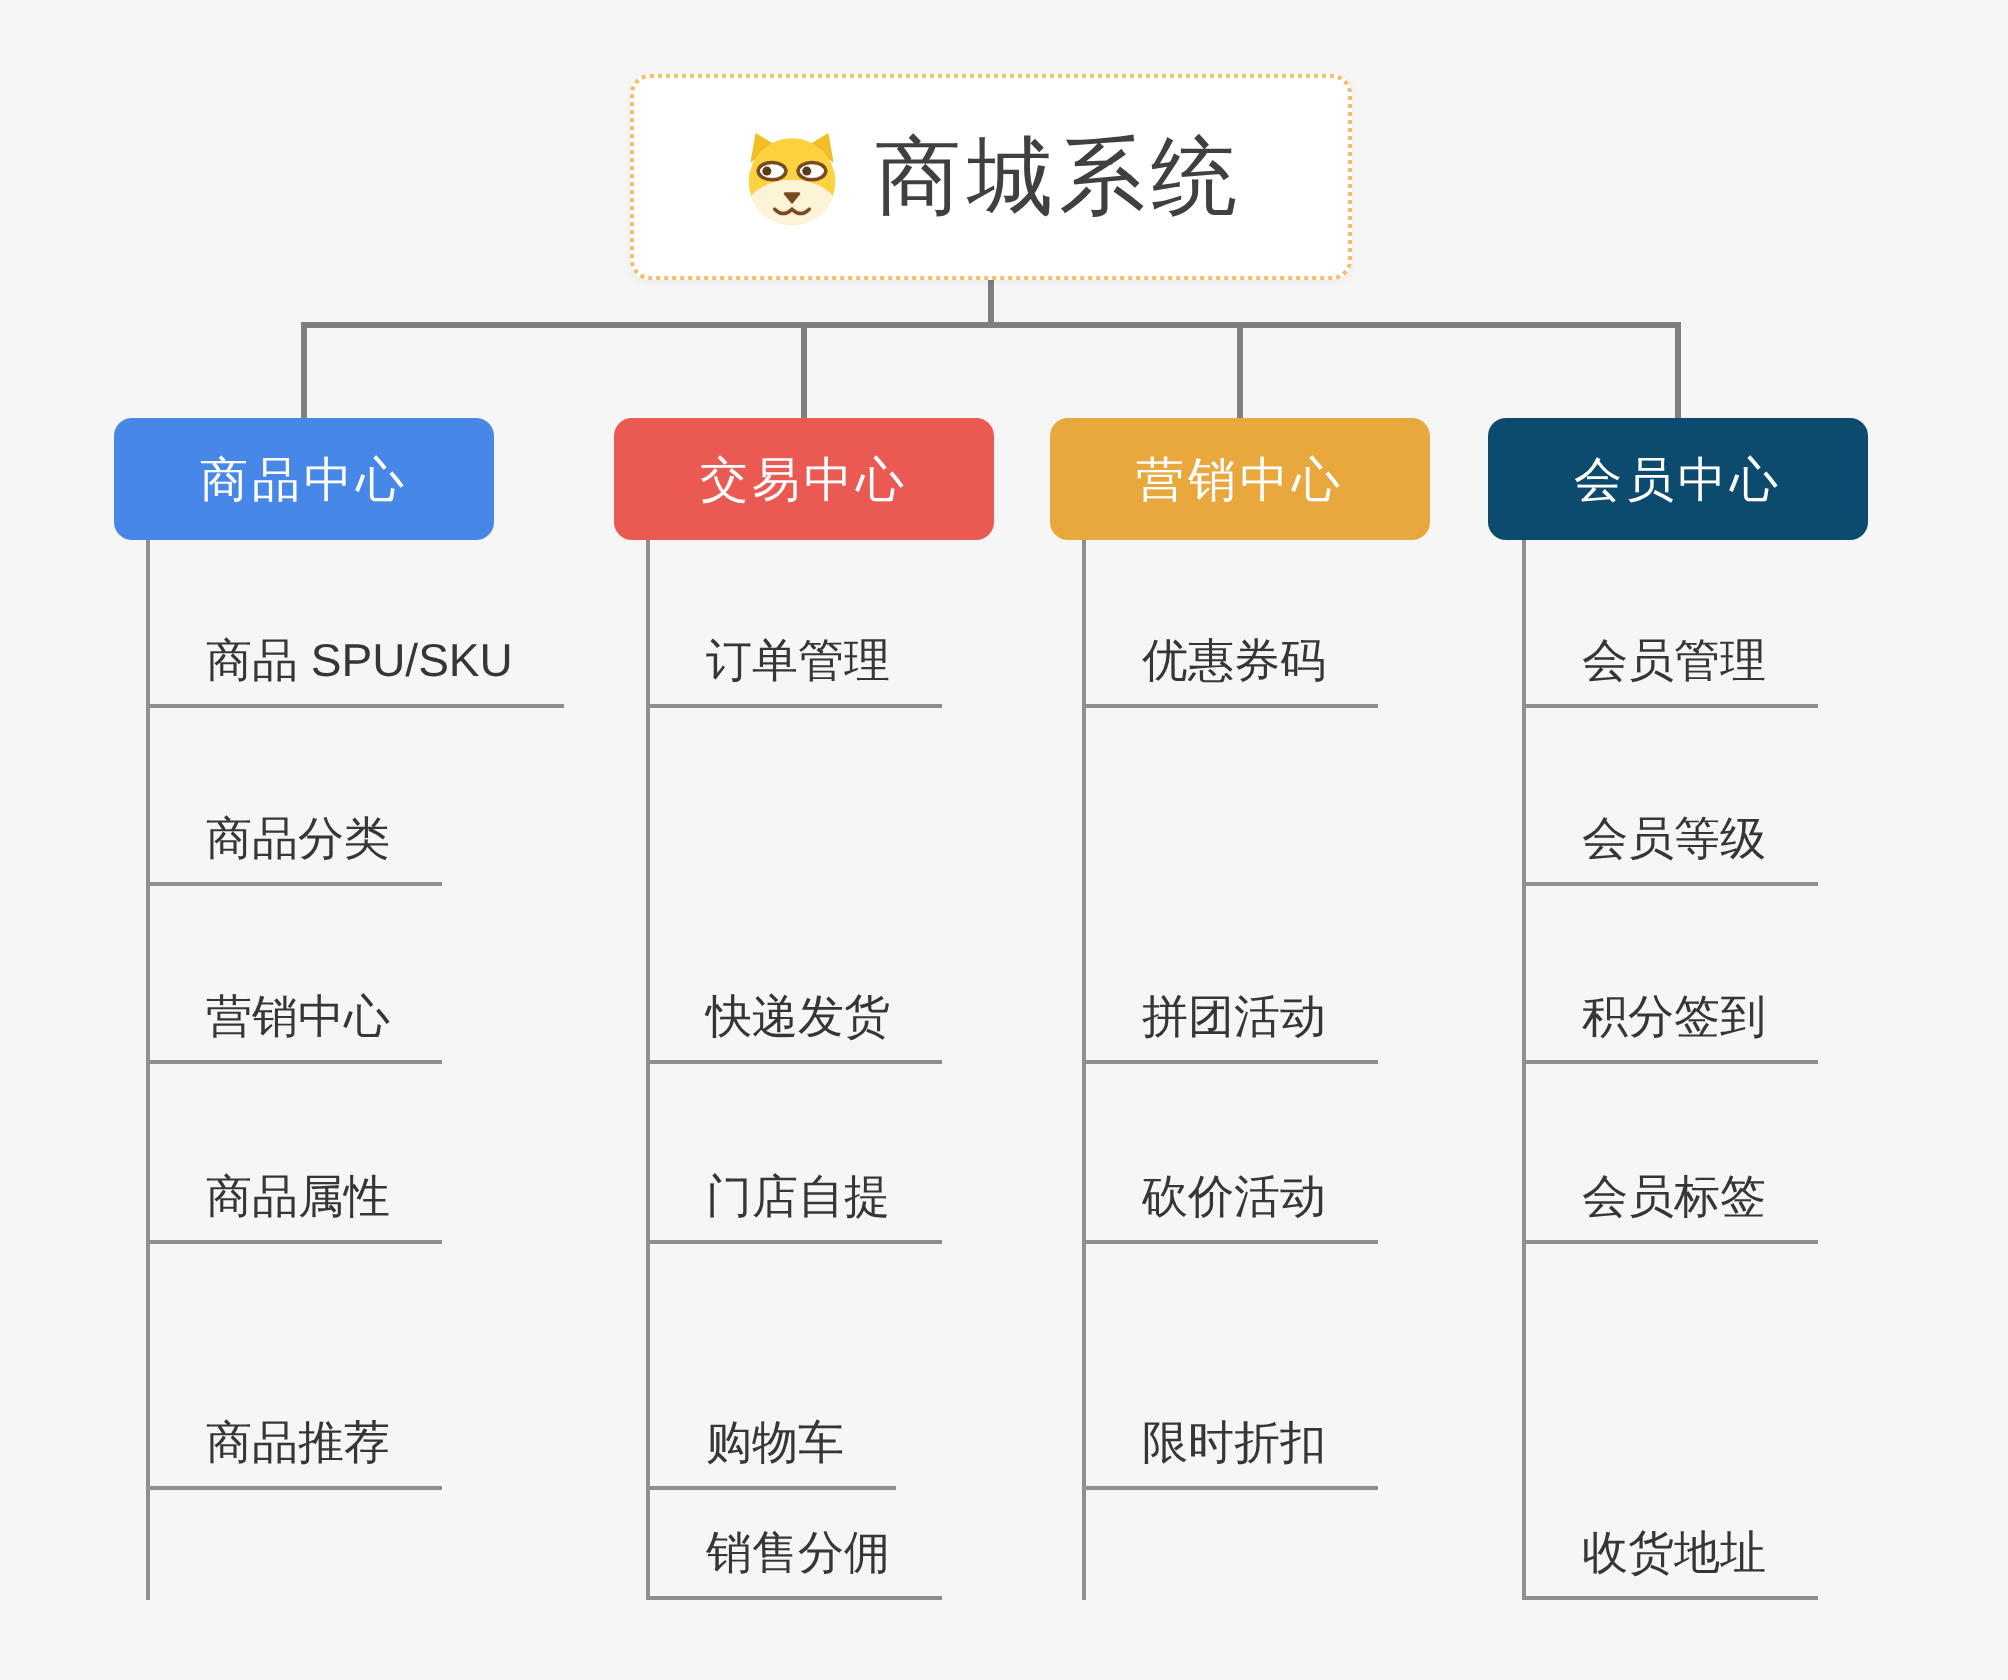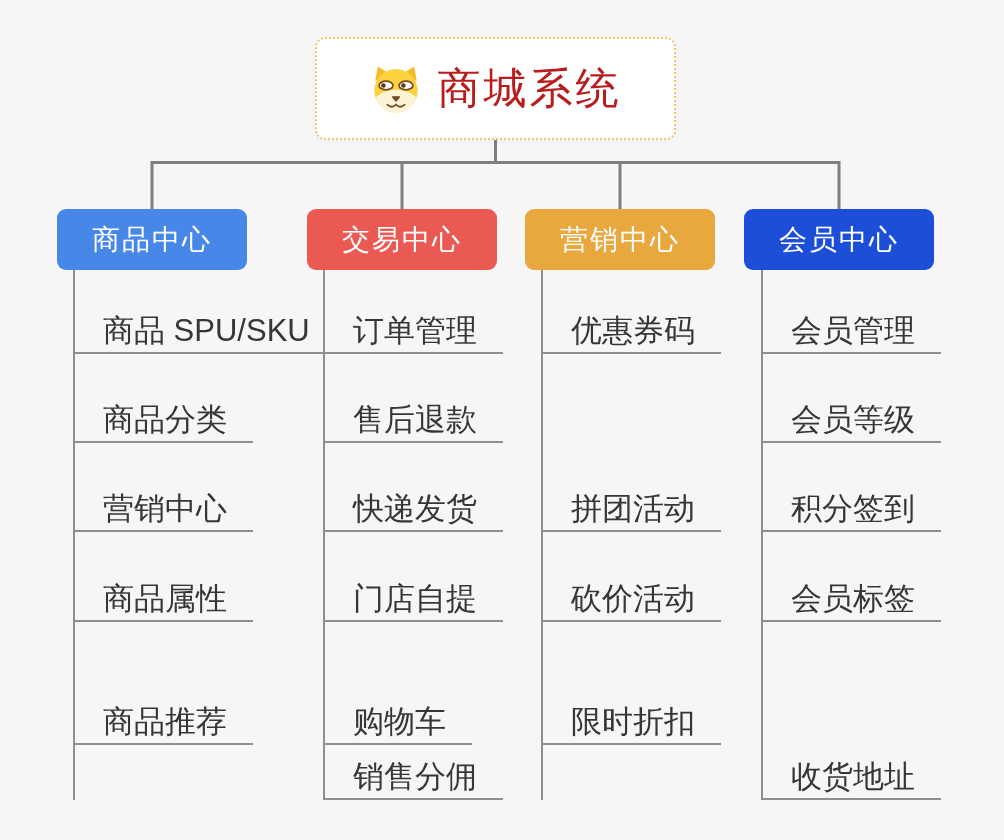--- a/index.html
+++ b/index.html
@@ -12,35 +12,35 @@
   svg.connectors{position:absolute;left:0;top:0;width:1004px;height:840px;pointer-events:none;}
 
   
   .root-node{
     position:absolute;left:315px;top:37px;width:361px;height:103px;
     background:#ffffff;border:2px dotted #f2c06a;border-radius:10px;
     display:flex;align-items:center;justify-content:center;gap:16px;
     box-shadow:0 1px 4px rgba(0,0,0,0.05);cursor:pointer;
   }
   .root-logo{width:52px;height:52px;display:flex;align-items:center;justify-content:center;}
-  .root-title{font-size:43px;color:#b91c1c;letter-spacing:3px;white-space:nowrap;}
+  .root-title{font-size:43px;color:#404040;letter-spacing:3px;white-space:nowrap;}
 
   
   .branch{
     position:absolute;top:209px;width:190px;height:61px;border-radius:9px;
-    color:#ffffff;font-size:28px;letter-spacing:2px;
+    color:#ffffff;font-size:24px;letter-spacing:2px;
     display:flex;align-items:center;justify-content:center;cursor:pointer;
     white-space:nowrap;
   }
   .b0{left:57px}.b1{left:307px}.b2{left:525px}.b3{left:744px}
 
   
   .leaf{
     position:absolute;padding:0 26px 8px 30px;line-height:27px;
-    border-bottom:2px solid #8f8f8f;font-size:31px;color:#363636;
+    border-bottom:2px solid #8f8f8f;font-size:23px;color:#363636;
     white-space:nowrap;cursor:pointer;
   }
   .c0{left:73px}.c1{left:323px}.c2{left:541px}.c3{left:761px}
   .r0{top:317px}.r1{top:406px}.r2{top:495px}.r3{top:585px}.r4{top:708px}.r5{top:763px}
 </style>
 </head>
 <body>
 
 <div class="canvas">
 
@@ -68,30 +68,29 @@
         <path d="M26 38 H34 L30 43 Z" fill="#7a4a21" stroke="#7a4a21" stroke-width="1.5" stroke-linejoin="round"></path>
         <path d="M20 47 Q25 52 30 47 Q35 52 40 47" stroke="#7a4a21" stroke-width="2" fill="none" stroke-linecap="round"></path>
       </svg>
     </span>
     <span class="root-title">商城系统</span>
   </div>
 
   <div class="branch b0" style="background: rgb(70, 135, 232);">商品中心</div>
   <div class="branch b1" style="background: rgb(234, 90, 82);">交易中心</div>
   <div class="branch b2" style="background: rgb(233, 168, 62);">营销中心</div>
-  <div class="branch b3" style="background: #1d4ed8; font-family: Liberation Serif, serif;">会员中心</div>
+  <div class="branch b3" style="background: #0c4a6e; font-family: Liberation Serif, serif;">会员中心</div>
 
   <div class="leaf c0 r0">商品 SPU/SKU</div>
   <div class="leaf c0 r1">商品分类</div>
   <div class="leaf c0 r2">营销中心</div>
   <div class="leaf c0 r3">商品属性</div>
   <div class="leaf c0 r4">商品推荐</div>
 
   <div class="leaf c1 r0">订单管理</div>
-  <div class="leaf c1 r1">售后退款</div>
   <div class="leaf c1 r2">快递发货</div>
   <div class="leaf c1 r3">门店自提</div>
   <div class="leaf c1 r4">购物车</div>
   <div class="leaf c1 r5">销售分佣</div>
 
   <div class="leaf c2 r0">优惠券码</div>
   <div class="leaf c2 r2">拼团活动</div>
   <div class="leaf c2 r3">砍价活动</div>
   <div class="leaf c2 r4">限时折扣</div>
 

